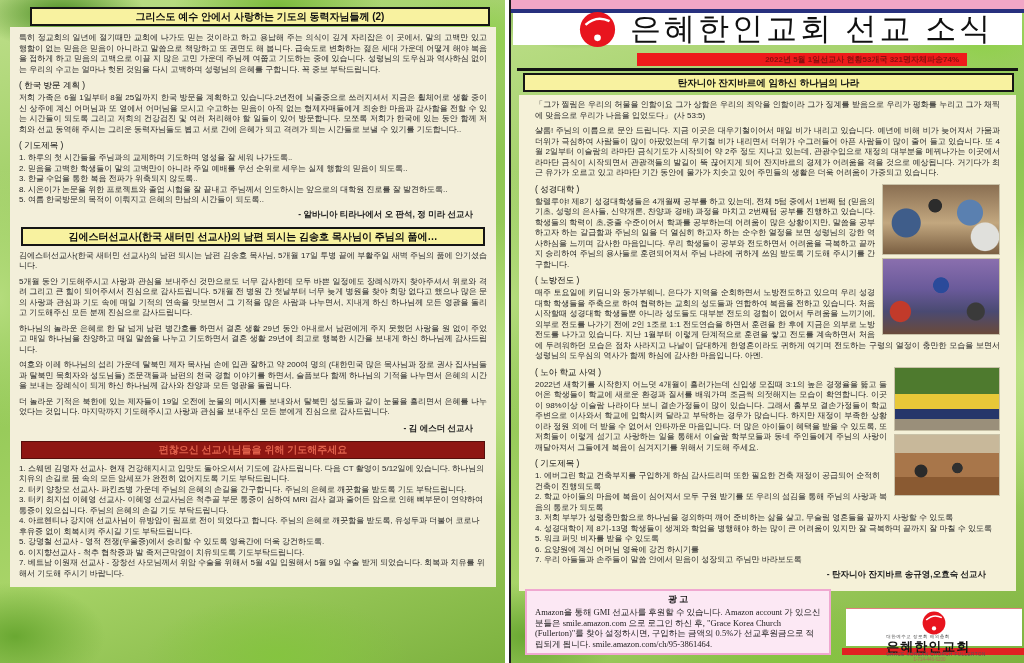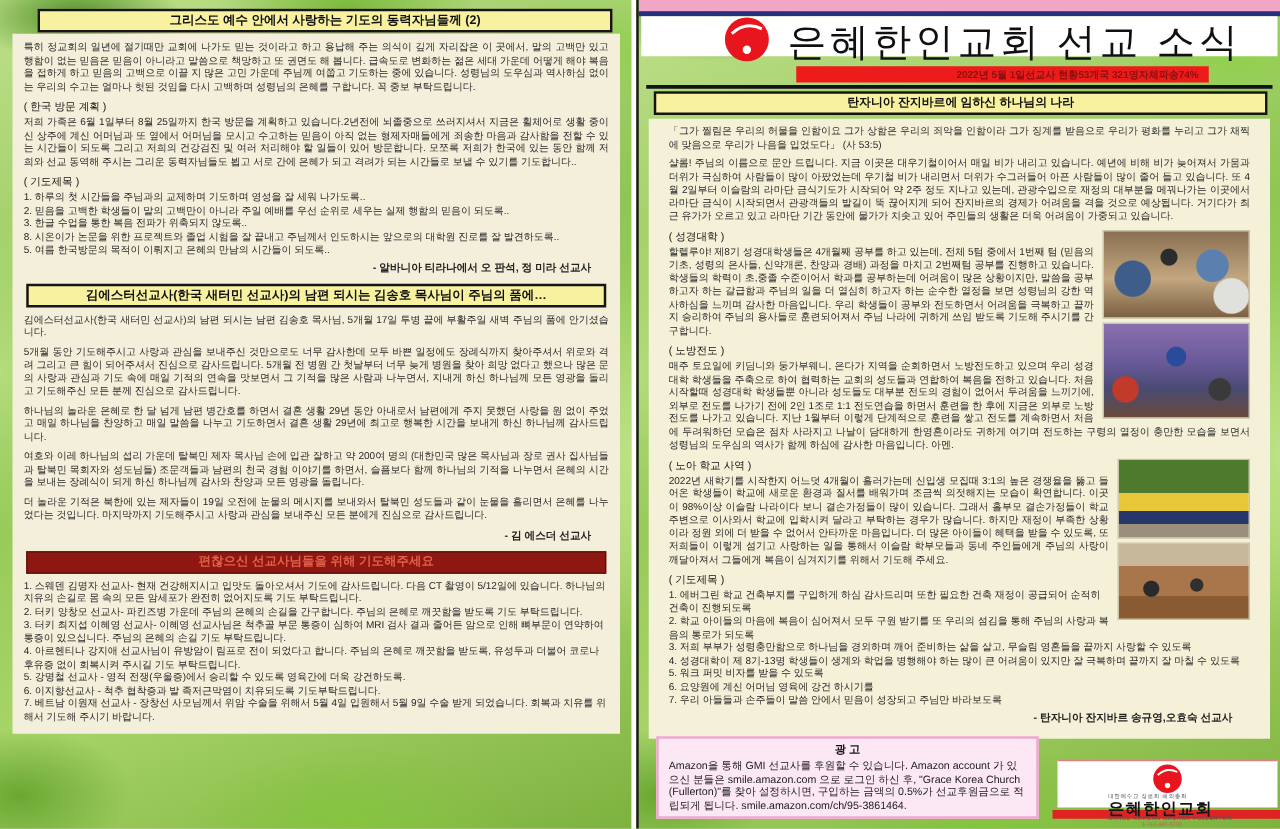--- a/index.html
+++ b/index.html
@@ -42,21 +42,21 @@
   .bodytext{font-size:8px;line-height:10.5px;color:#262626;text-align:justify;margin:0 0 5px 0;}
   .inline-head{font-size:8.5px;font-weight:normal;color:#111;margin:5px 0 1px 0;}
   .plist{font-size:8px;line-height:10.5px;color:#262626;margin:0;}
   .sig{font-size:8.5px;font-weight:bold;color:#222;text-align:right;margin:3px 14px 5px 0;}
   .mid-band{margin:6px 2px 5px 2px;}
 
   
   .strip-pink{position:absolute;top:0;left:0;right:0;height:9px;background:#f1a6c6;}
   .strip-navy{position:absolute;top:9px;left:0;right:0;height:4px;background:#27307e;}
   .masthead{position:absolute;top:13px;left:2px;right:2px;height:32px;background:#ffffff;
-    display:flex;padding-left:66px;box-sizing:border-box;}
+    display:flex;align-items:center;padding-left:66px;box-sizing:border-box;}
   .mast-logo{width:37px;height:37px;flex:0 0 37px;}
   .mast-title{font-size:31px;letter-spacing:3px;font-weight:500;color:#101010;margin-left:14px;white-space:nowrap;}
   .stats-bar{position:absolute;top:53px;left:126px;width:330px;height:13px;background:#ee1b1b;
     color:#8b0f0f;font-size:8px;font-weight:bold;display:flex;justify-content:flex-end;
     align-items:center;padding:0 8px;box-sizing:border-box;}
   .rule-black{position:absolute;top:68px;left:6px;right:6px;height:3px;background:#141414;}
   .rp-headline{position:absolute;top:73px;left:12px;right:10px;font-size:9.5px;}
   .rp-panel{position:absolute;top:95px;left:8px;right:8px;bottom:72px;background:#f5f1d8;
     padding:5px 16px;overflow:hidden;box-sizing:border-box;}
   .photo-stack{float:right;margin:0 0 3px 7px;}
@@ -74,21 +74,21 @@
      radial-gradient(circle at 15% 70%, #c23a2a 0 9%, transparent 10%),
      radial-gradient(circle at 80% 70%, #3a3a3a 0 8%, transparent 9%),
      linear-gradient(180deg,#8a6fae 0%,#6a5a9a 40%,#4a4a72 70%,#6a4a3a);}
   .ph-kids{height:64px;background:
      linear-gradient(180deg,#4e7a2e 0 42%,#e8c838 42% 66%,#26366a 66% 82%,#9a8f7a 82%);}
   .ph-class{height:62px;background:
      radial-gradient(circle at 25% 60%, #2a2a2a 0 7%, transparent 8%),
      radial-gradient(circle at 60% 55%, #303030 0 7%, transparent 8%),
      linear-gradient(180deg,#c8b89a 0 30%,#a8764a 30% 70%,#8a5a32 70%);}
   .ad-box{position:absolute;left:14px;bottom:8px;width:306px;background:#fce8f4;
-    border:2px solid #f0a8d0;padding:2px 8px 4px 8px;box-sizing:border-box;}
+    border:2px solid #f0a8d0;padding:2px 8px 4px 8px;box-sizing:border-box;font-family:Liberation Serif, serif;}
   .ad-title{text-align:center;font-weight:bold;font-size:9px;color:#111;margin-bottom:1px;}
   .ad-body{font-size:8.5px;line-height:10.5px;color:#1a1a1a;}
   .church-card{position:absolute;right:2px;bottom:17px;width:176px;height:38px;background:#ffffff;
     display:flex;align-items:center;padding:2px 4px;box-sizing:border-box;border-top:1px solid #e08080;flex-direction:column;}
   .church-logo{width:24px;height:24px;flex:0 0 24px;}
   .church-mid{margin-left:4px;line-height:1;}
   .church-tiny{font-size:4.5px;color:#555;letter-spacing:0.5px;}
   .church-name{font-size:13px;font-weight:bold;color:#141414;letter-spacing:1px;}
   .church-contact{margin-left:5px;line-height:6px;}
   .church-contact div{font-size:4.5px;color:#b06a5a;}

